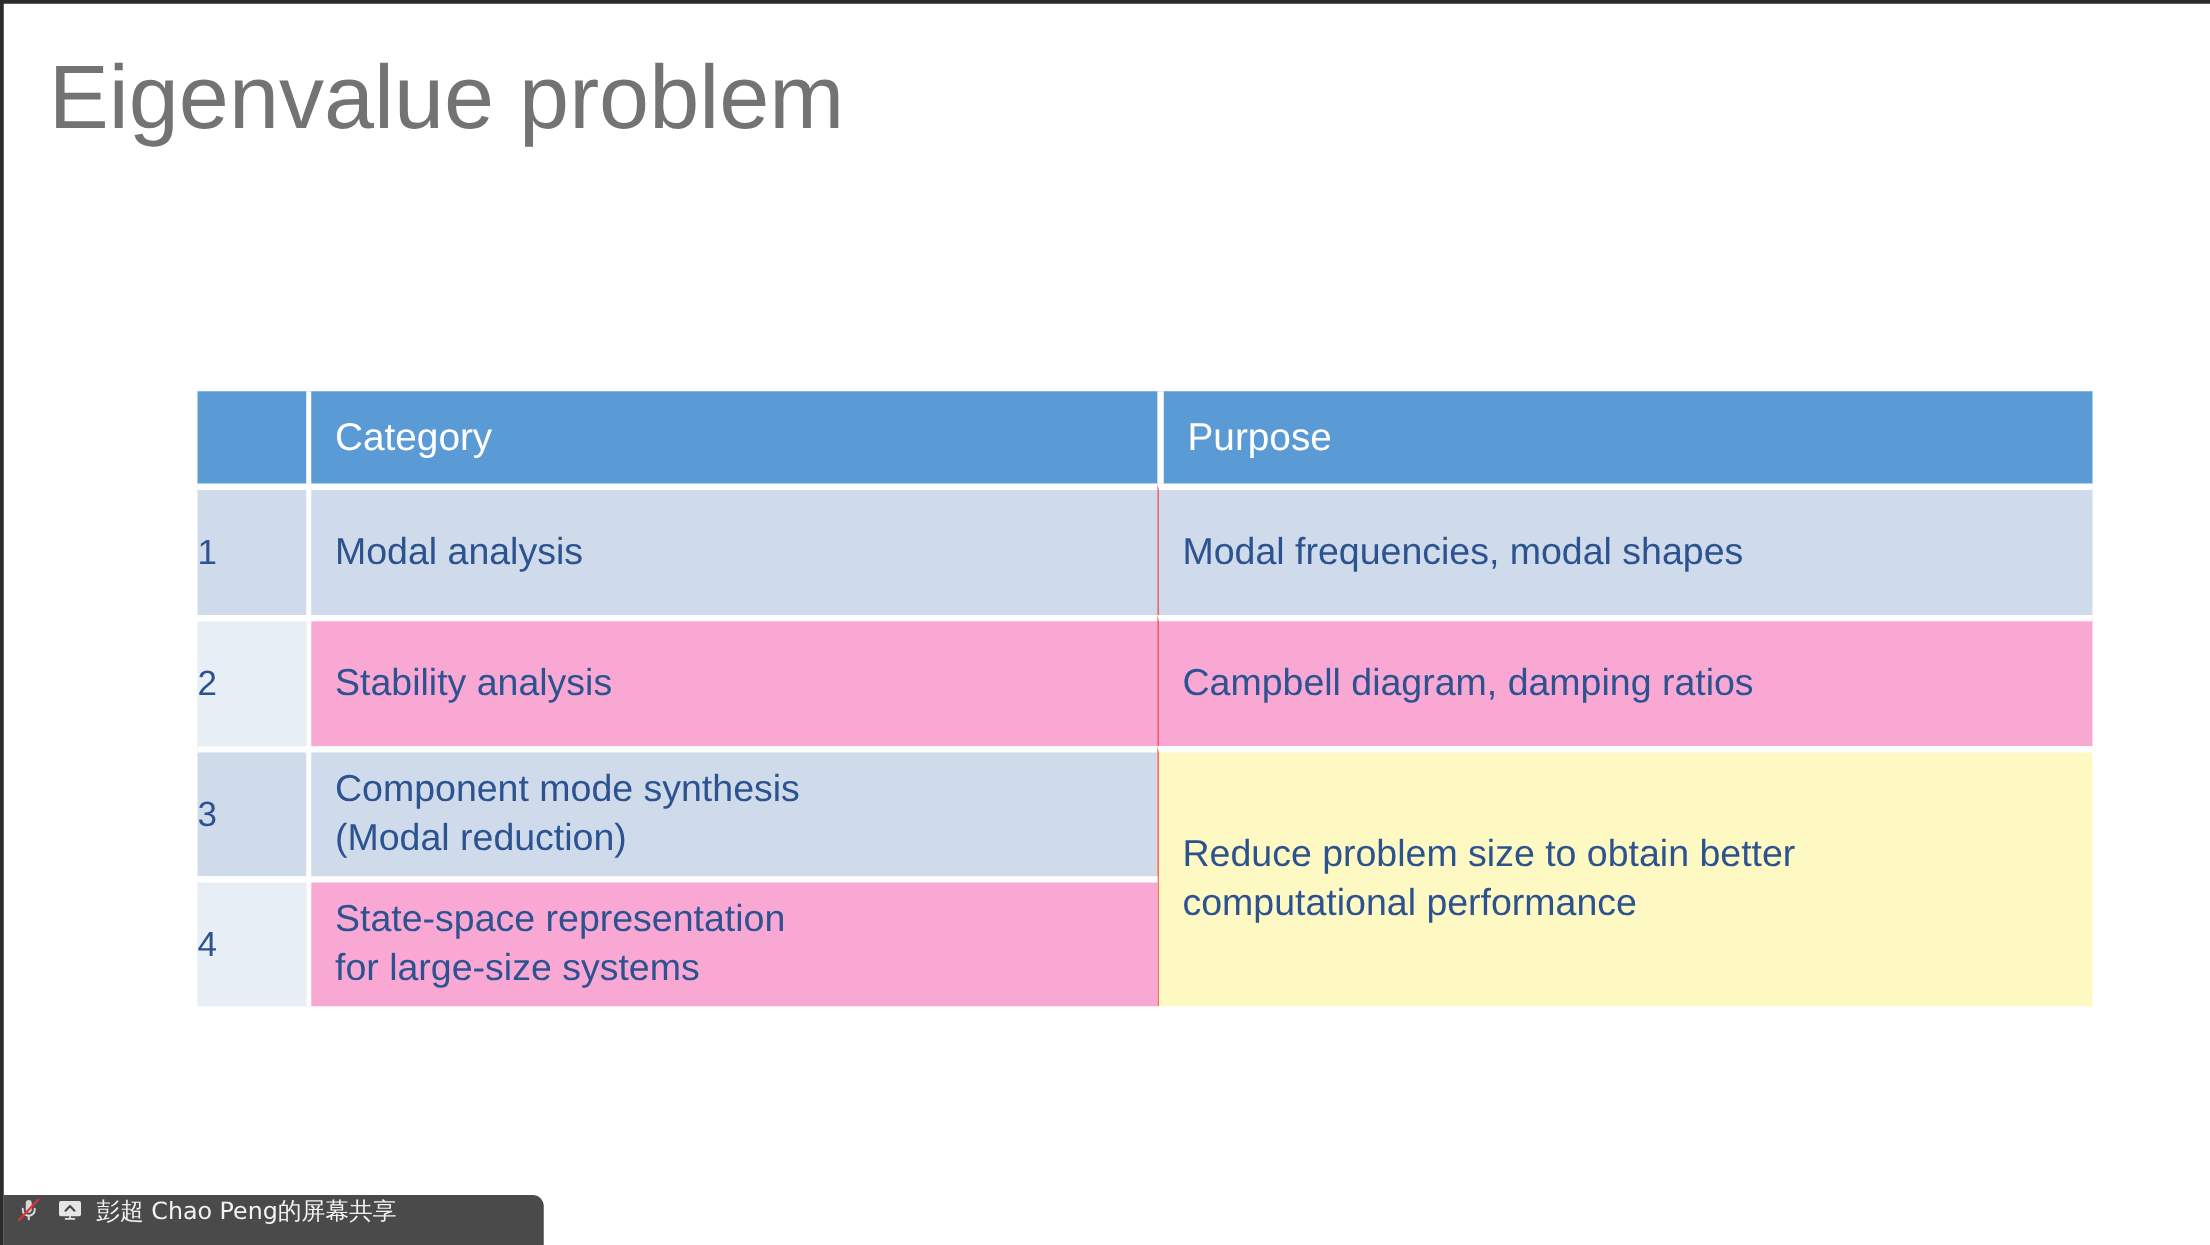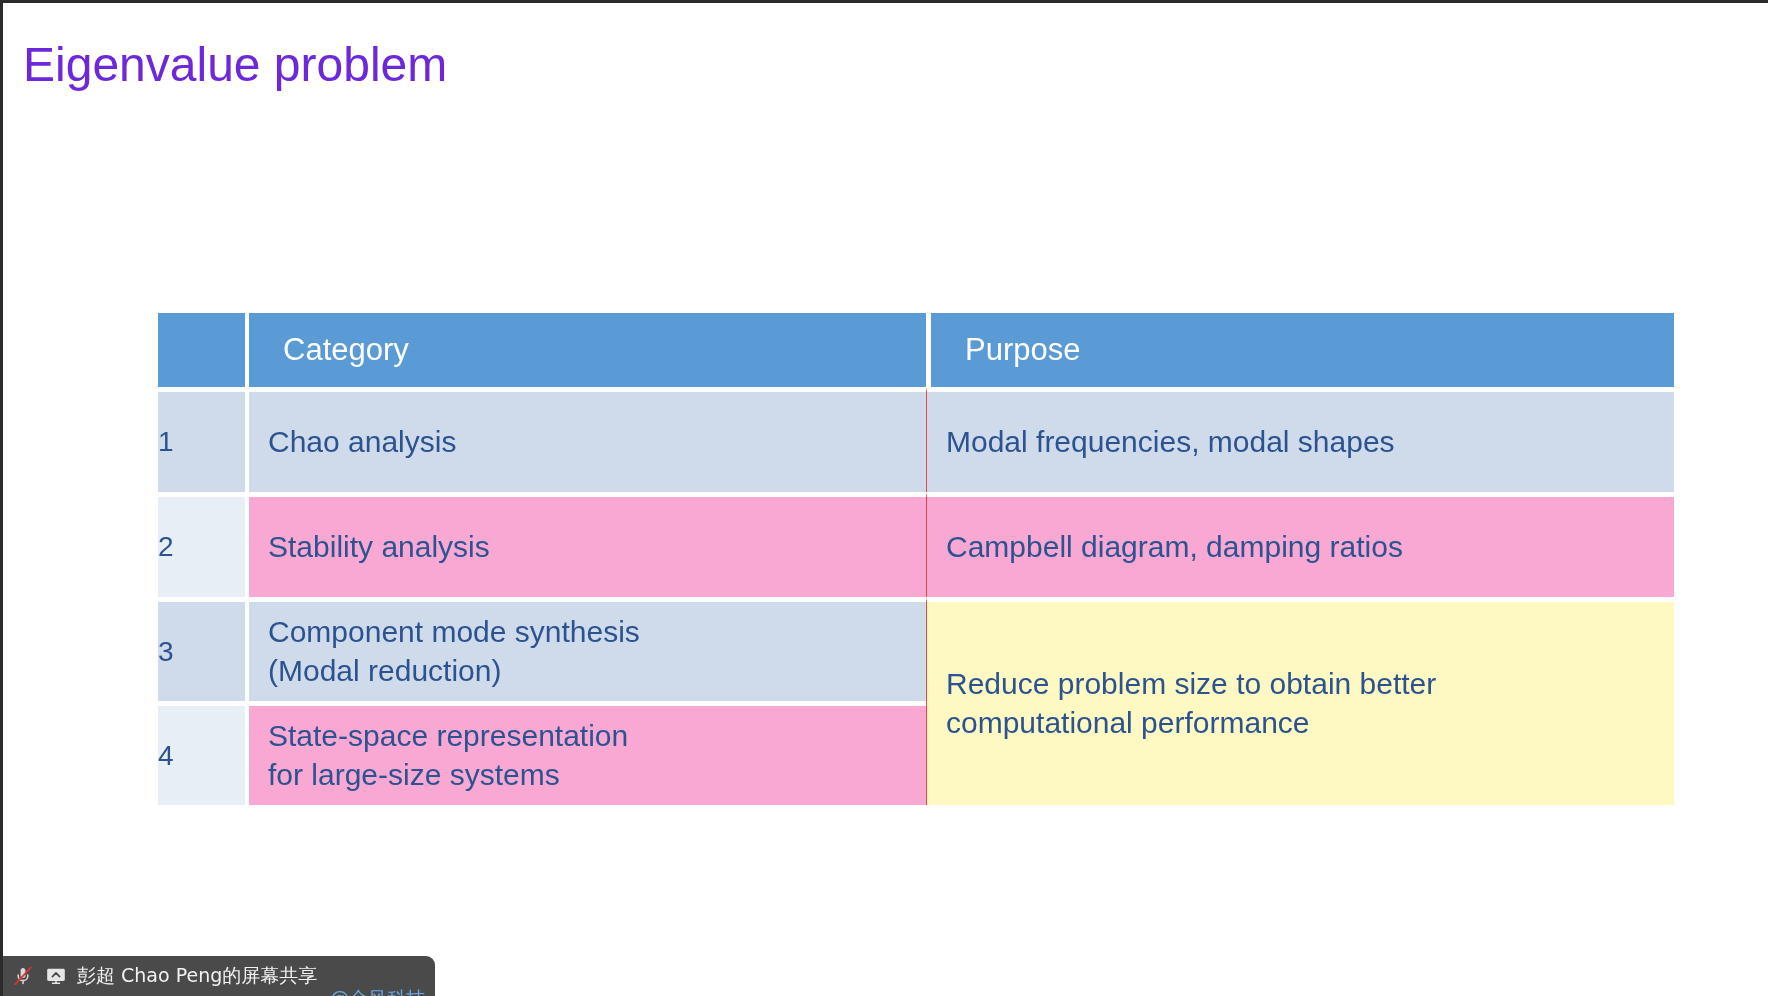--- a/index.html
+++ b/index.html
@@ -23,25 +23,25 @@
     width: 1768px;
     height: 996px;
     box-sizing: border-box;
     border-left: 3px solid #2b2b2b;
     border-top: 3px solid #2b2b2b;
     background: #ffffff;
   }
 
   .slide-title {
     position: absolute;
-    left: 20px;
+    left: 36px;
     top: 36px;
-    font-size: 48px;
+    font-size: 72px;
     line-height: 1.1;
-    color: #6d28d9;
+    color: #737373;
     letter-spacing: 0px;
     white-space: nowrap;
   }
 
   .slide-subtitle {
     position: absolute;
     left: 52px;
     top: 148px;
     font-size: 37px;
     line-height: 1.1;
@@ -82,21 +82,21 @@
   
   .hdr-num, .hdr-cat, .hdr-purpose {
     background: #5b9bd5;
     height: 74px;
     color: #ffffff;
     font-size: 31px;
     font-weight: bold;
   }
   .hdr-cat { border-left: 4px solid #ffffff; }
   .hdr-purpose { border-left: 5px solid #ffffff; }
-  .hdr-cat .cell-pad, .hdr-purpose .cell-pad { padding-left: 34px; }
+  .hdr-cat .cell-pad, .hdr-purpose .cell-pad { padding-left: 19px; }
 
   
   .cell-pad { padding-left: 19px; }
 
   .num-cell {
     font-size: 28px;
     color: #2c5390;
     text-align: left;
     padding-left: 22px;
   }
@@ -123,21 +123,20 @@
   .r3 { height: 94px; }
   .r4 { height: 94px; }
 
   
   .share-bar {
     position: absolute;
     left: 0;
     bottom: 0;
     height: 40px;
     display: flex;
-    align-items: center;
     background: #4a4a4a;
     border-top-right-radius: 9px;
     padding: 0 10px 0 8px;
     gap: 9px;
   }
   .share-bar .icon-mic,
   .share-bar .icon-screen {
     display: inline-flex;
     align-items: center;
     justify-content: center;
@@ -186,21 +185,21 @@
           <th class="hdr-purpose">
             <div class="cell-pad">Purpose</div>
           </th>
         </tr>
       </thead>
       <tbody>
 
         <tr class="r1">
           <td class="num-cell tint-dark-n sep-top">1</td>
           <td class="body-cell tint-dark sep-top sep-left">
-            <div class="cell-pad">Chao analysis</div>
+            <div class="cell-pad">Modal analysis</div>
           </td>
           <td class="body-cell tint-dark sep-top sep-left-wide">
             <div class="cell-pad">Modal frequencies, modal shapes</div>
           </td>
         </tr>
 
         <tr class="r2">
           <td class="num-cell tint-light-n sep-top">2</td>
           <td class="body-cell tint-light sep-top sep-left">
             <div class="cell-pad">Stability analysis</div>

